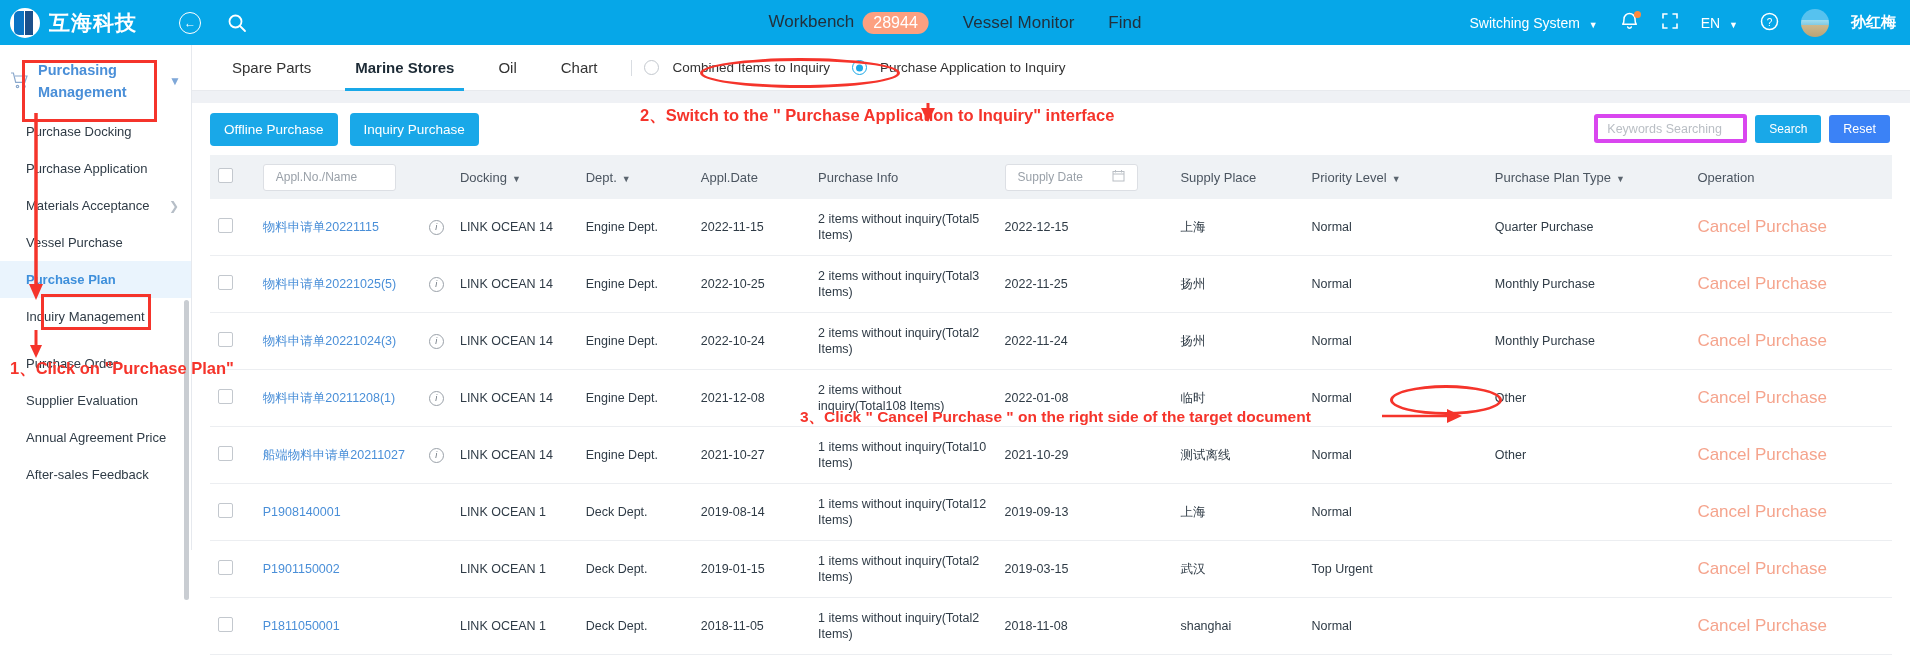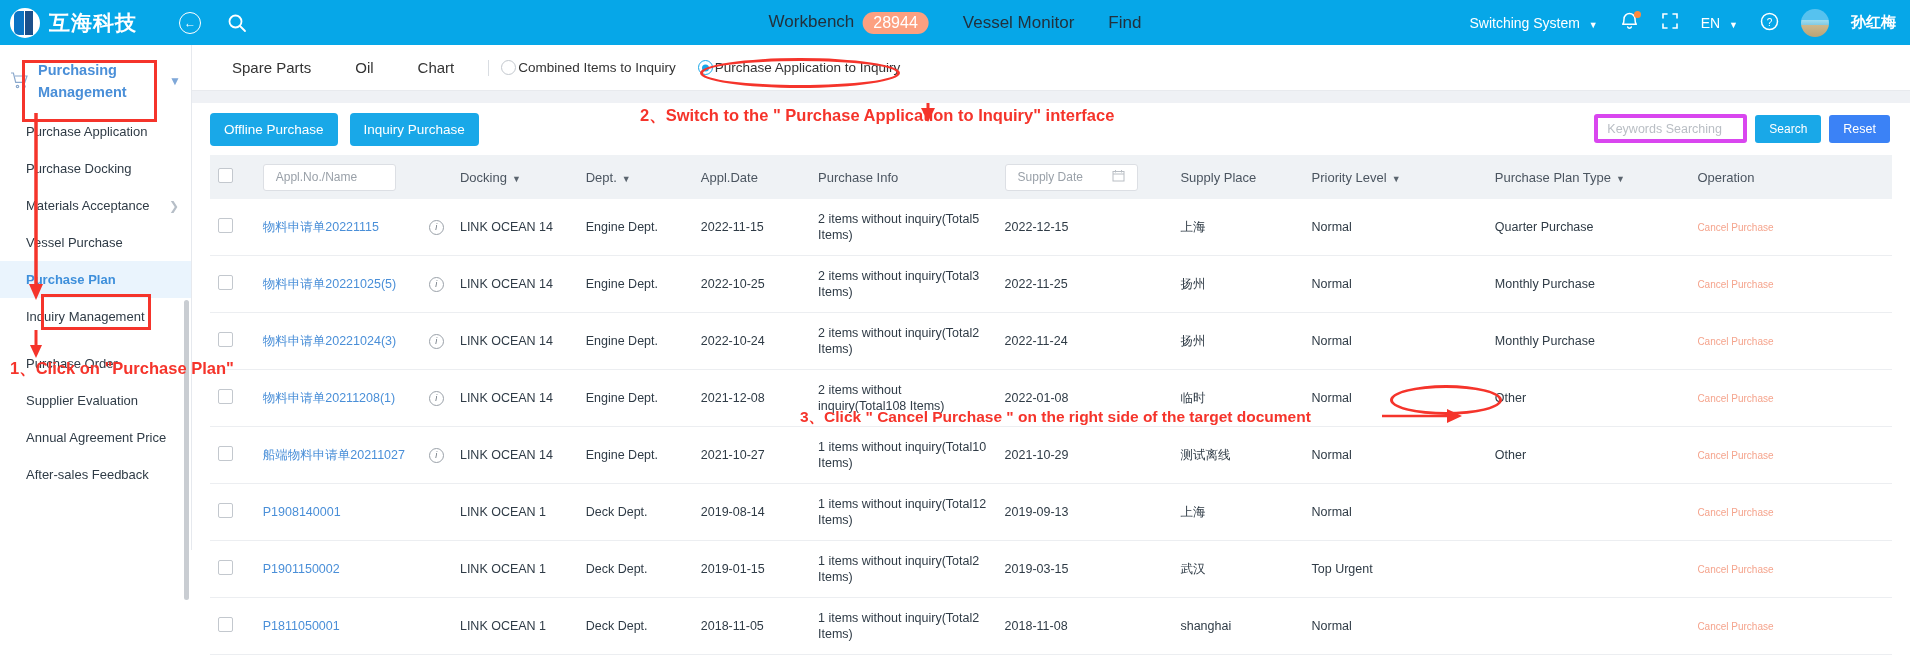--- a/index.html
+++ b/index.html
@@ -106,21 +106,21 @@
     font-size: 15px; color: #333; padding: 0 22px; height:46px;
     display:flex; align-items:center; cursor:pointer; position:relative;
   }
   .tab.active { color: #1d2b36; font-weight: bold; }
   .tab.active::after {
     content:""; position:absolute; left: 12px; right: 12px; bottom: 0;
     height: 3px; background: #19A8E8;
   }
   .vdiv { width:1px; height:16px; background:#d9dde2; margin: 0 12px; }
   .radio-grp { display:flex; align-items:center; gap: 22px; font-size: 13.5px; color:#333; }
-  .radio { display:flex; align-items:center; gap:2px; cursor:pointer; position:relative; }
+  .radio { display:flex; align-items:center; gap:13px; cursor:pointer; position:relative; }
   .rdot {
     width: 15px; height: 15px; border-radius:50%; border:1px solid #c3c8ce;
     background:#fff; display:inline-block; flex:0 0 auto;
   }
   .rdot.on { border-color:#19A8E8; }
   .rdot.on::after {
     content:""; position:absolute; left:4px; top:50%; transform:translateY(-50%);
     width:7px; height:7px; border-radius:50%; background:#19A8E8;
   }
   .toolstrip { height: 12px; background: #eff1f5; }
@@ -170,21 +170,21 @@
   }
   .hdr-inp.with-ico { justify-content: space-between; }
   .caret { font-size: 9px; color:#5b656f; margin-left:5px; }
   .lnk-blue { color:#4a8fd8; cursor:pointer; }
   .info-ico {
     display:inline-flex; align-items:center; justify-content:center;
     width:15px; height:15px; border:1px solid #9aa1a9; border-radius:50%;
     font-size:9px; color:#6d767f; font-style: italic; line-height:1;
     margin-left: 6px; vertical-align: middle;
   }
-  .cancel-link { color:#F5A48D; cursor:pointer; font-size:10px; }
+  .cancel-link { color:#F5A48D; cursor:pointer; font-size:17px; }
   .urgent { color:#E8453C; }
 
   
   .ann { position:absolute; color:#F5342B; pointer-events:none; }
   .ann-text { font-size: 16.5px; font-weight: bold; white-space: nowrap; }
   .box-red { position:absolute; border: 3px solid #F5342B; pointer-events:none; }
   .ell-red {
     position:absolute; border: 3px solid #F5342B; border-radius:50%;
     pointer-events:none;
   }
@@ -259,40 +259,43 @@
         </svg>
       </span>
       <span class="t">
         <span>Purchasing</span><br>
         <span>Management</span>
       </span>
       <span class="chev">▼</span>
     </div>
 
     <div class="side-list">
+      <div class="side-item"><span>Purchase Docking</span></div>
       <div class="side-item"><span>Purchase Application</span></div>
-      <div class="side-item"><span>Purchase Docking</span></div>
       <div class="side-item"><span>Materials Acceptance</span><span class="arw">❯</span></div>
       <div class="side-item"><span>Vessel Purchase</span></div>
       <div class="side-item active"><span>Purchase Plan</span></div>
       <div class="side-item"><span>Inquiry Management</span></div>
       <div class="side-item" style="padding-top:20px"><span>Purchase Order</span></div>
       <div class="side-item"><span>Supplier Evaluation</span></div>
       <div class="side-item"><span>Annual Agreement Price</span></div>
       <div class="side-item"><span>After-sales Feedback</span></div>
     </div>
 
     <div class="side-scrollbar"></div>
   </div>
 
   <div class="main">
 
     <div class="tabs-row">
       <div class="tab">
           <span>Spare Parts</span>
+        </div>
+      <div class="tab active">
+          <span>Marine Stores</span>
         </div>
       <div class="tab">
           <span>Oil</span>
         </div>
       <div class="tab">
           <span>Chart</span>
         </div>
       <span class="vdiv"></span>
       <div class="radio-grp">
         <label class="radio">

